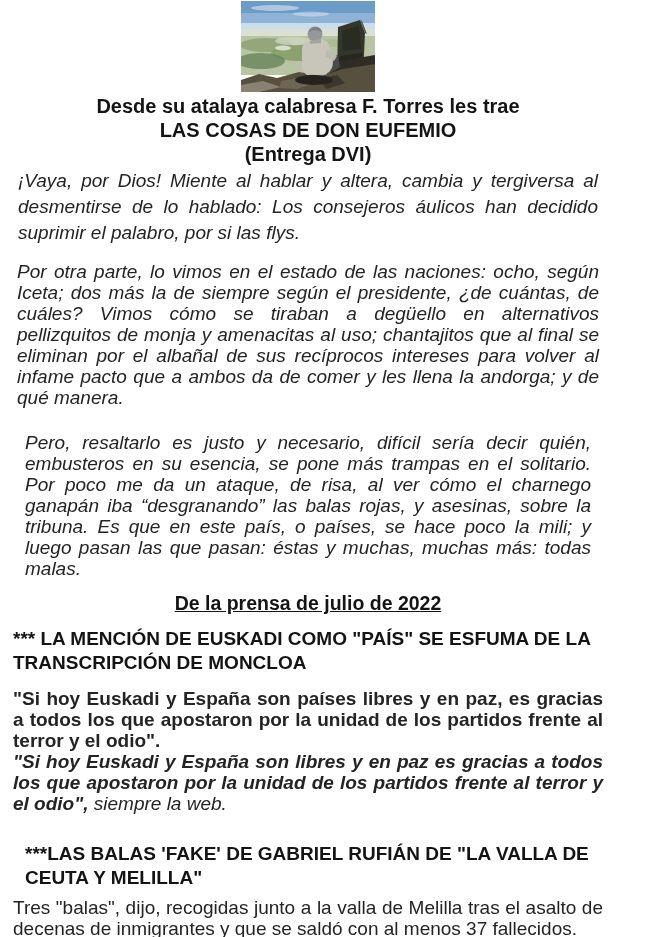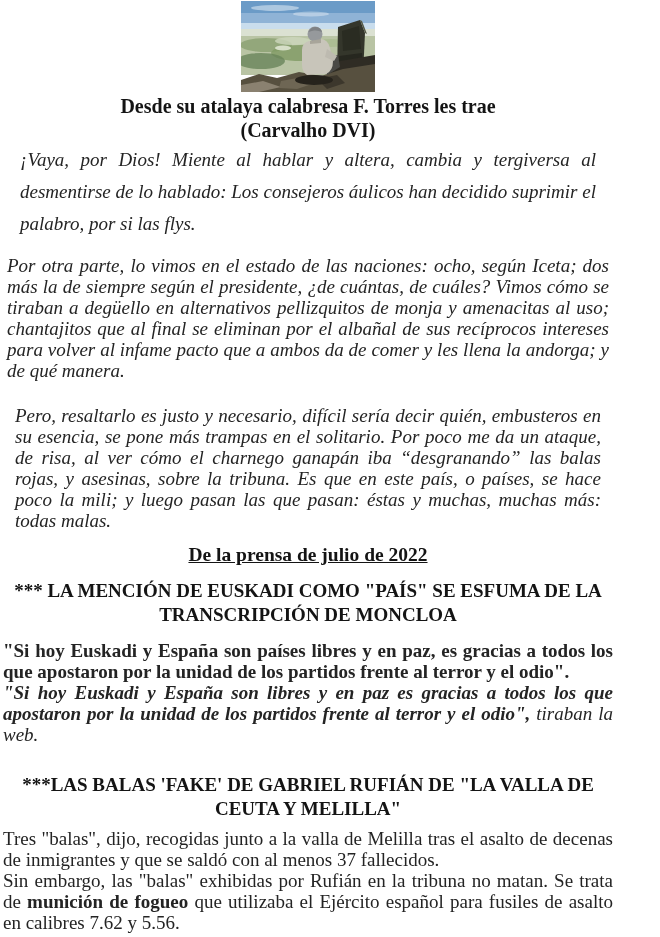--- a/index.html
+++ b/index.html
@@ -1,32 +1,32 @@
 <!DOCTYPE html>
 <html lang="es"><head>
 <meta charset="utf-8">
 <style>
   html,body{margin:0;padding:0;background:#ffffff;}
   .page{
     width:616px;height:937px;box-sizing:border-box;
-    padding:0 3px;overflow:hidden;position:relative;
-    font-family:Liberation Serif, serif;
+    padding:0 13px;overflow:hidden;position:relative;
+    font-family:Liberation Sans, sans-serif;
     color:#1f1f1f;background:#ffffff;
   }
   .photo-wrap{text-align:center;margin:1px 0 2px;line-height:0;}
   .photo-wrap svg{display:inline-block;}
   .head-line{text-align:center;font-weight:700;font-size:20px;line-height:24px;color:#141414;}
   .u{text-decoration:underline;}
   .ed{font-style:italic;text-align:justify;font-size:19px;margin:0;color:#242424;}
-  .ed.p1{line-height:32px;margin:2px 17px 15px;}
+  .ed.p1{line-height:26px;margin:2px 5px 15px;}
   .ed.p2{line-height:21px;margin:0 4px 24px;}
   .ed.p3{line-height:21px;margin:12px;}
   .press-header{text-align:center;font-weight:700;font-size:19.5px;line-height:24px;margin:0 0 12px;color:#141414;}
-  .headline{text-align:center;font-weight:700;font-size:19px;line-height:24px;margin:0 0 13px;color:#141414;}
-  .headline.second{margin:28px 2px 7px;}
+  .headline{font-weight:700;font-size:19px;line-height:24px;margin:0 0 13px;color:#141414;}
+  .headline.second{margin:28px 12px 7px;}
   .body{font-size:19px;line-height:21px;text-align:justify;margin:0;color:#242424;}
   .b{font-weight:700;}
   .i{font-style:italic;}
   .bi{font-weight:700;font-style:italic;}
 </style>
 </head>
 <body>
 
 <div class="page">
 
@@ -73,34 +73,35 @@
         <path d="M61 49 Q61 42 68 40 L79 38 Q87 38 89 47 L92 60 Q92 70 85 73 L66 74 Q61 71 61 64 Z" fill="#c8c5ba"></path>
         <path d="M86 48 L96 55 L93 60 L84 56 Z" fill="#bdbab0"></path>
         <circle cx="74" cy="33" r="7.5" fill="#96999c"></circle>
         <path d="M67.5 31 Q70 25.5 75 26 Q80 26.5 81 31 Q77 29 73 29.5 Q69.5 30 67.5 31 Z" fill="#7e8184"></path>
         <path d="M69 40 L80 38 L80 42 L69 43 Z" fill="#a8a59a"></path>
       </g>
     </svg>
   </div>
 
   <div class="head-line">Desde su atalaya calabresa F. Torres les trae</div>
-  <div class="head-line">(Carvalho DVI)</div>
+  <div class="head-line">LAS COSAS DE DON EUFEMIO</div>
+  <div class="head-line">(Entrega DVI)</div>
 
   <div>
     <p class="ed p1">¡Vaya, por Dios! Miente al hablar y altera, cambia y tergiversa al desmentirse de lo hablado: Los consejeros áulicos han decidido suprimir el palabro, por si las flys.</p>
     <p class="ed p2">Por otra parte, lo vimos en el estado de las naciones: ocho, según Iceta; dos más la de siempre según el presidente, ¿de cuántas, de cuáles? Vimos cómo se tiraban a degüello en alternativos pellizquitos de monja y amenacitas al uso; chantajitos que al final se eliminan por el albañal de sus recíprocos intereses para volver al infame pacto que a ambos da de comer y les llena la andorga; y de qué manera.</p>
     <p class="ed p3">Pero, resaltarlo es justo y necesario, difícil sería decir quién, embusteros en su esencia, se pone más trampas en el solitario. Por poco me da un ataque, de risa, al ver cómo el charnego ganapán iba “desgranando” las balas rojas, y asesinas, sobre la tribuna. Es que en este país, o países, se hace poco la mili; y luego pasan las que pasan: éstas y muchas, muchas más: todas malas.</p>
   </div>
 
   <div class="press-header"><span class="u">De la prensa de julio de 2022</span></div>
 
   <div>
     <div class="headline">*** LA MENCIÓN DE EUSKADI COMO "PAÍS" SE ESFUMA DE LA TRANSCRIPCIÓN DE MONCLOA</div>
     <p class="body"><span class="b">"Si hoy Euskadi y España son países libres y en paz, es gracias a todos los que apostaron por la unidad de los partidos frente al terror y el odio".</span></p>
-    <p class="body"><span class="bi">"Si hoy Euskadi y España son libres y en paz es gracias a todos los que apostaron por la unidad de los partidos frente al terror y el odio",</span><span class="i"> tiraban la web.</span></p>
+    <p class="body"><span class="bi">"Si hoy Euskadi y España son libres y en paz es gracias a todos los que apostaron por la unidad de los partidos frente al terror y el odio",</span><span class="i"> siempre la web.</span></p>
   </div>
 
   <div>
     <div class="headline second">***LAS BALAS 'FAKE' DE GABRIEL RUFIÁN DE "LA VALLA DE CEUTA Y MELILLA"</div>
     <p class="body">Tres "balas", dijo, recogidas junto a la valla de Melilla tras el asalto de decenas de inmigrantes y que se saldó con al menos 37 fallecidos.</p>
     <p class="body"><span>Sin embargo, las "balas" exhibidas por Rufián en la tribuna no matan. Se trata de </span><span class="b">munición de fogueo</span><span> que utilizaba el Ejército español para fusiles de asalto en calibres 7.62 y 5.56.</span></p>
   </div>
 
 </div>
 

